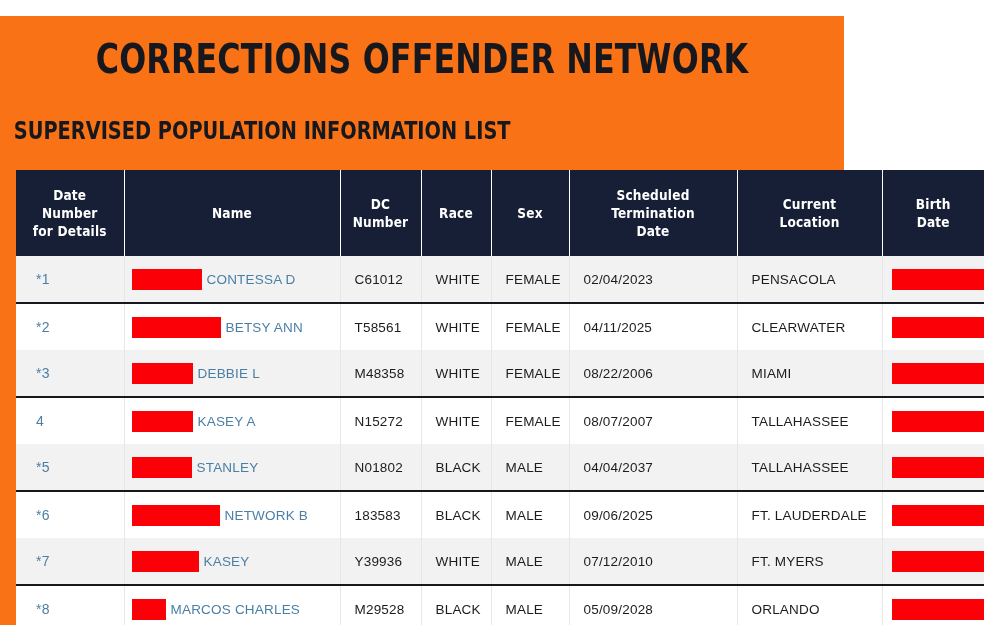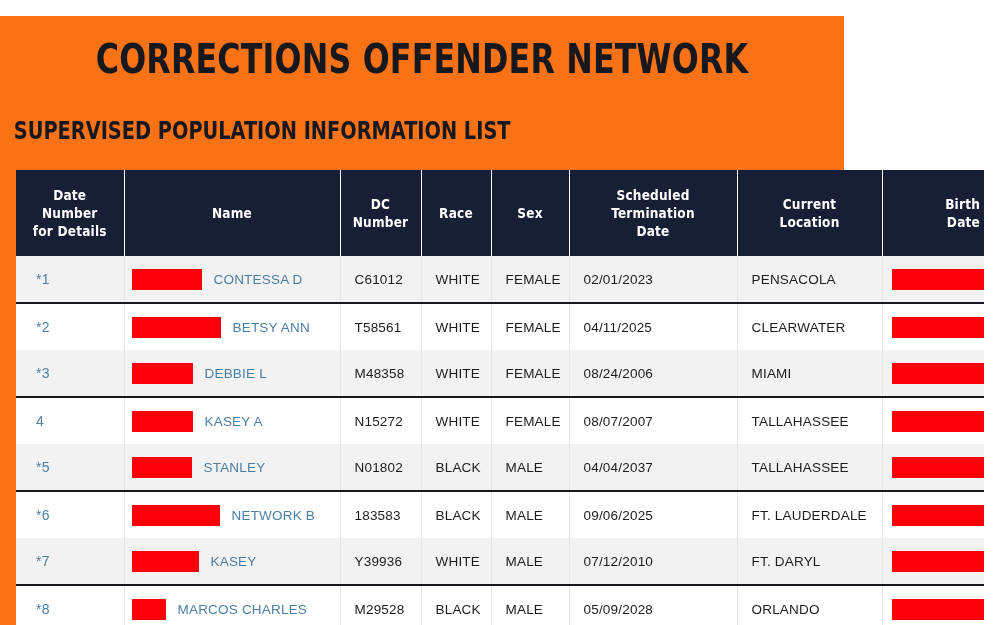--- a/index.html
+++ b/index.html
@@ -85,21 +85,21 @@
     font-stretch: condensed;
     font-weight: 700;
     font-size: 13.5px;
     line-height: 18px;
     padding: 16px 4px;
     text-align: center;
     vertical-align: middle;
     border-right: 1px solid #ffffff;
     letter-spacing: 0.2px;
   }
-  thead th:last-child { border-right: none; text-align: right; }
+  thead th:last-child { border-right: none; }
 
   tbody td {
     height: 47px;
     padding: 0 14px;
     vertical-align: middle;
     text-align: left;
     color: #1c1c1c;
     font-family: "Liberation Sans", sans-serif;
     font-size: 13.5px;
     letter-spacing: 0.2px;
@@ -135,21 +135,21 @@
   .redaction {
     display: inline-block;
     height: 21px;
     background: #fb0007;
     flex: none;
   }
   .name-text {
     color: #4a7fa5;
     font-size: 13.5px;
     letter-spacing: 0.2px;
-    padding-left: 12px;
+    padding-left: 5px;
     white-space: nowrap;
   }
 
   .birth-cell { padding-left: 0; padding-right: 0; }
   .birth-inner { display: flex; align-items: center; padding-left: 9px; }
   .birth-redaction {
     display: inline-block;
     width: 93px;
     height: 21px;
     background: #fb0007;
@@ -216,21 +216,21 @@
             <td class="num-cell"><a class="num-link">*1</a></td>
             <td class="name-cell">
               <div class="name-inner">
                 <span class="redaction" style="width: 70px;"></span>
                 <span class="name-text">CONTESSA D</span>
               </div>
             </td>
             <td>C61012</td>
             <td>WHITE</td>
             <td>FEMALE</td>
-            <td>02/01/2023</td>
+            <td>02/04/2023</td>
             <td>PENSACOLA</td>
             <td class="birth-cell">
               <div class="birth-inner">
                 <span class="birth-redaction"></span>
               </div>
             </td>
           </tr>
           <tr class="plain">
             <td class="num-cell"><a class="num-link">*2</a></td>
             <td class="name-cell">
@@ -254,21 +254,21 @@
             <td class="num-cell"><a class="num-link">*3</a></td>
             <td class="name-cell">
               <div class="name-inner">
                 <span class="redaction" style="width: 61px;"></span>
                 <span class="name-text">DEBBIE L</span>
               </div>
             </td>
             <td>M48358</td>
             <td>WHITE</td>
             <td>FEMALE</td>
-            <td>08/24/2006</td>
+            <td>08/22/2006</td>
             <td>MIAMI</td>
             <td class="birth-cell">
               <div class="birth-inner">
                 <span class="birth-redaction"></span>
               </div>
             </td>
           </tr>
           <tr class="plain">
             <td class="num-cell"><a class="num-link">4</a></td>
             <td class="name-cell">
@@ -331,21 +331,21 @@
             <td class="name-cell">
               <div class="name-inner">
                 <span class="redaction" style="width: 67px;"></span>
                 <span class="name-text">KASEY</span>
               </div>
             </td>
             <td>Y39936</td>
             <td>WHITE</td>
             <td>MALE</td>
             <td>07/12/2010</td>
-            <td>FT. DARYL</td>
+            <td>FT. MYERS</td>
             <td class="birth-cell">
               <div class="birth-inner">
                 <span class="birth-redaction"></span>
               </div>
             </td>
           </tr>
           <tr class="plain">
             <td class="num-cell"><a class="num-link">*8</a></td>
             <td class="name-cell">
               <div class="name-inner">

